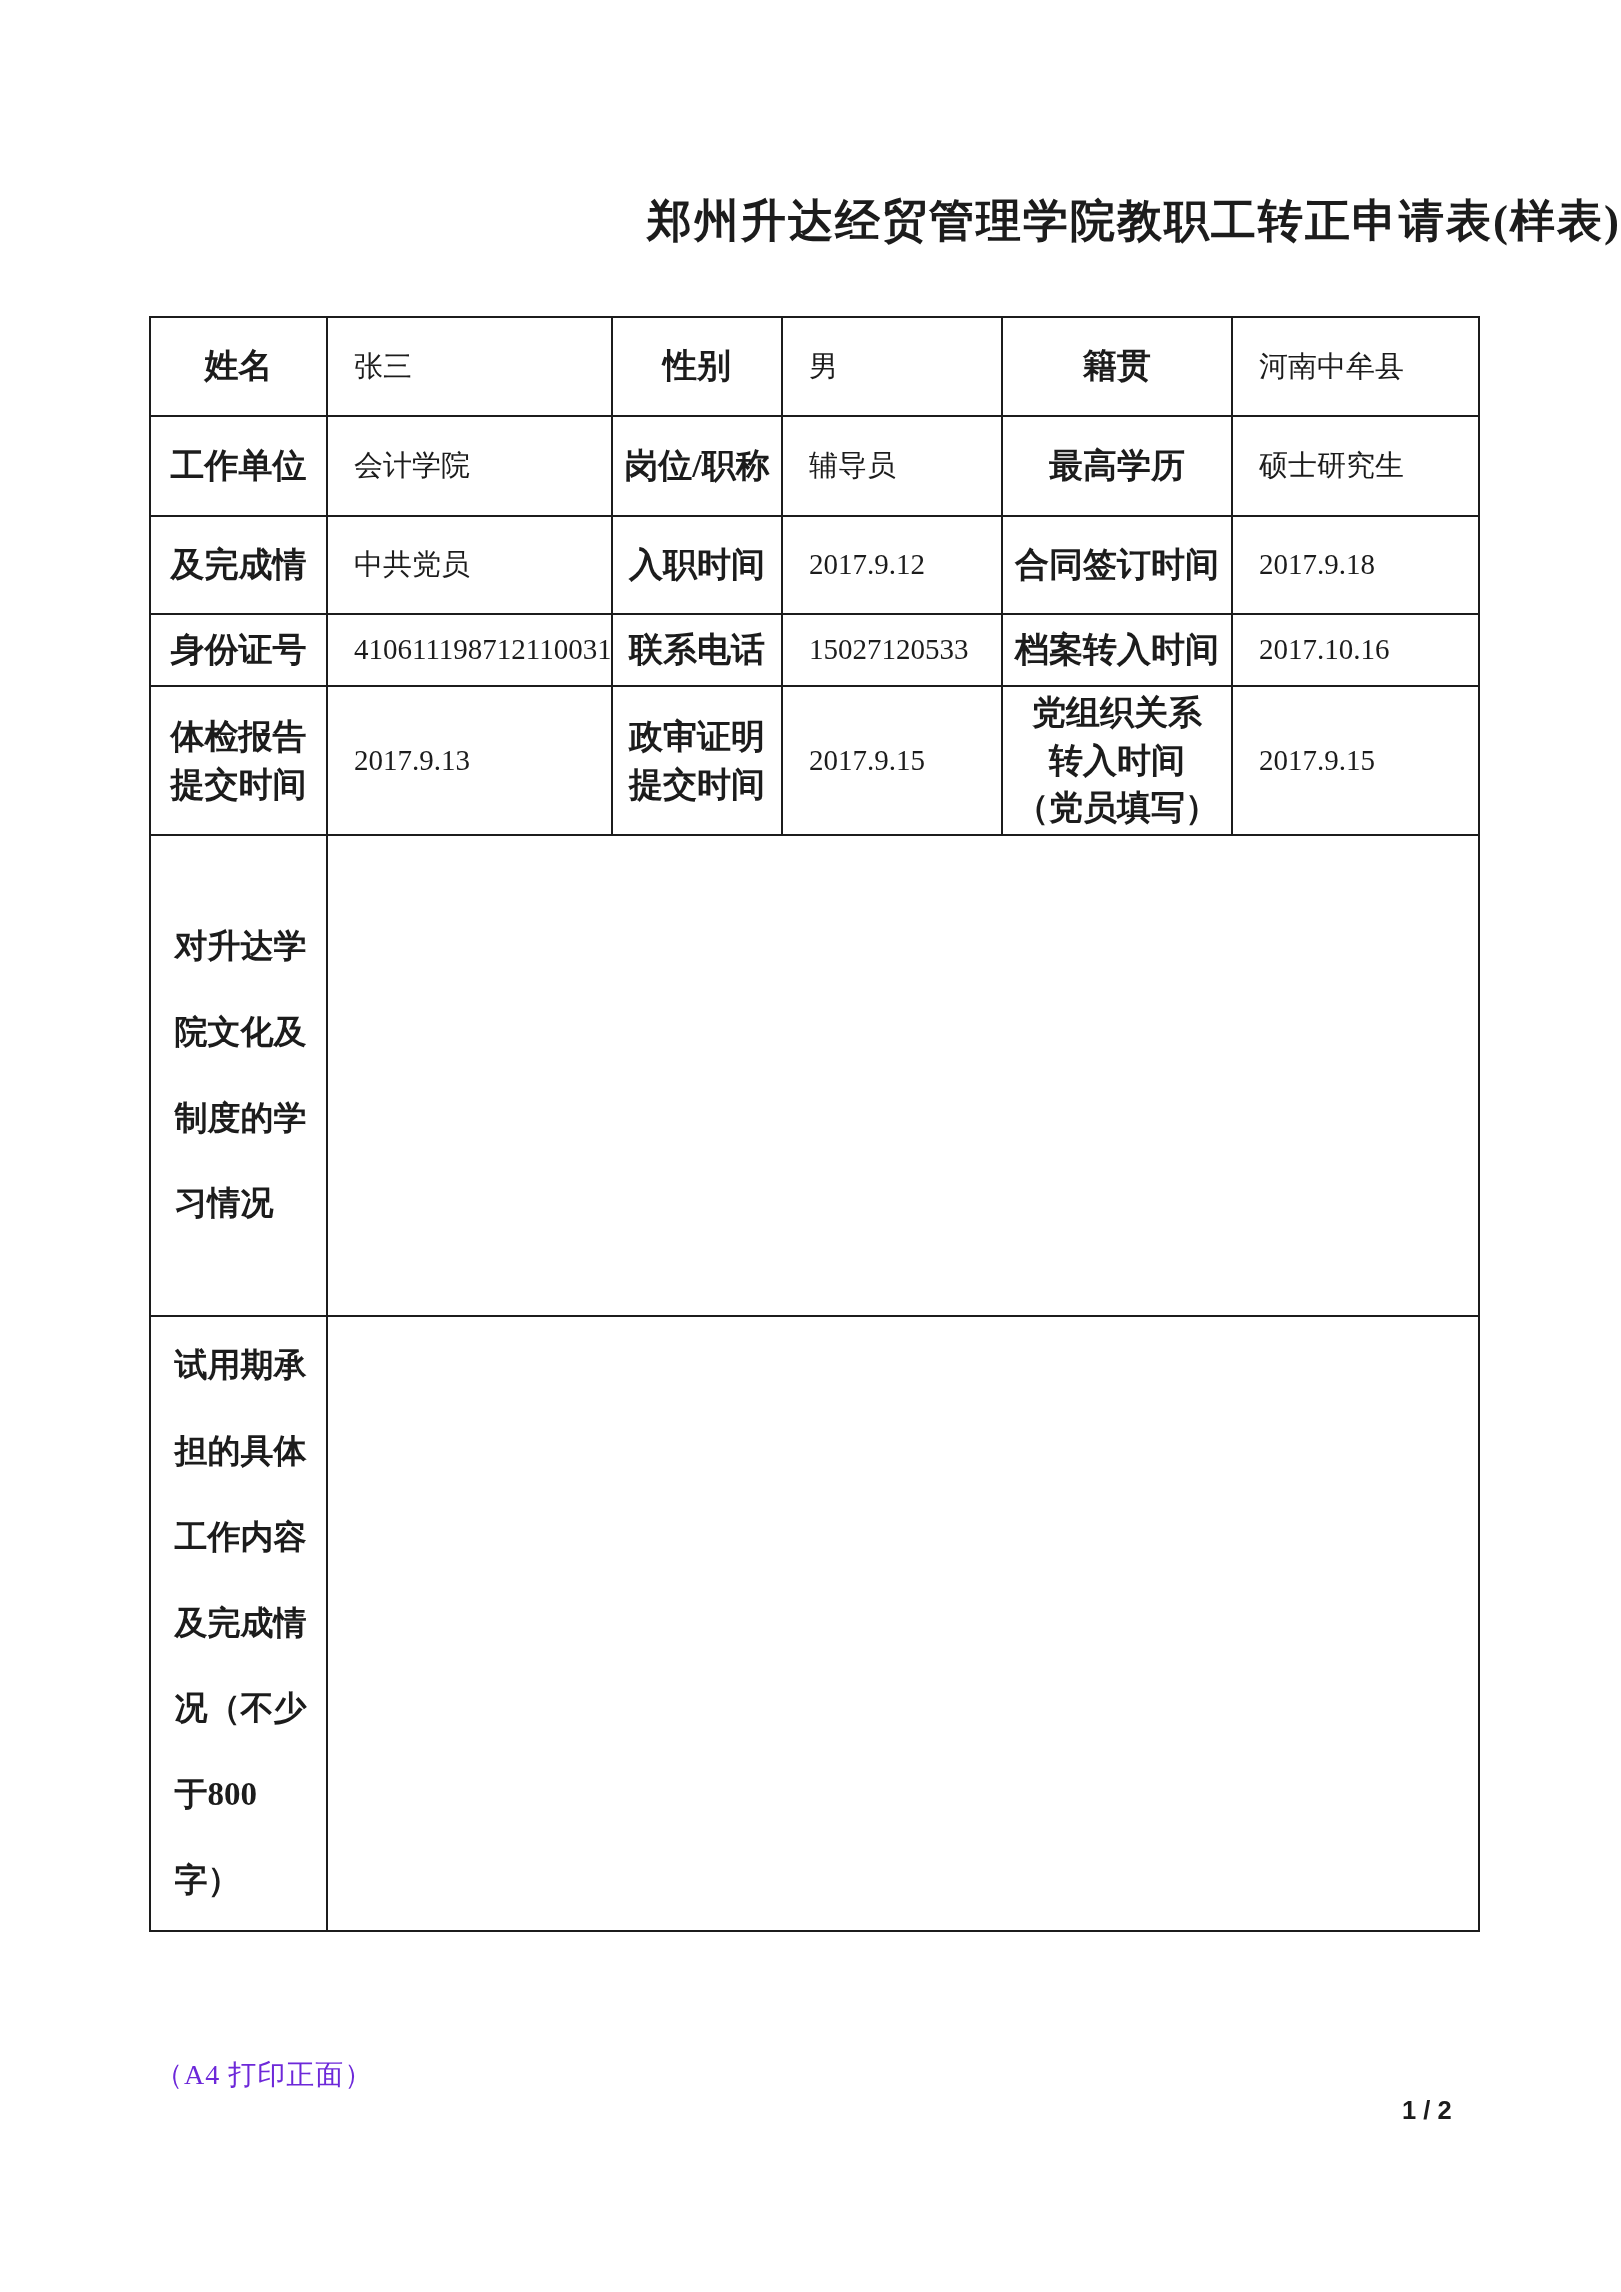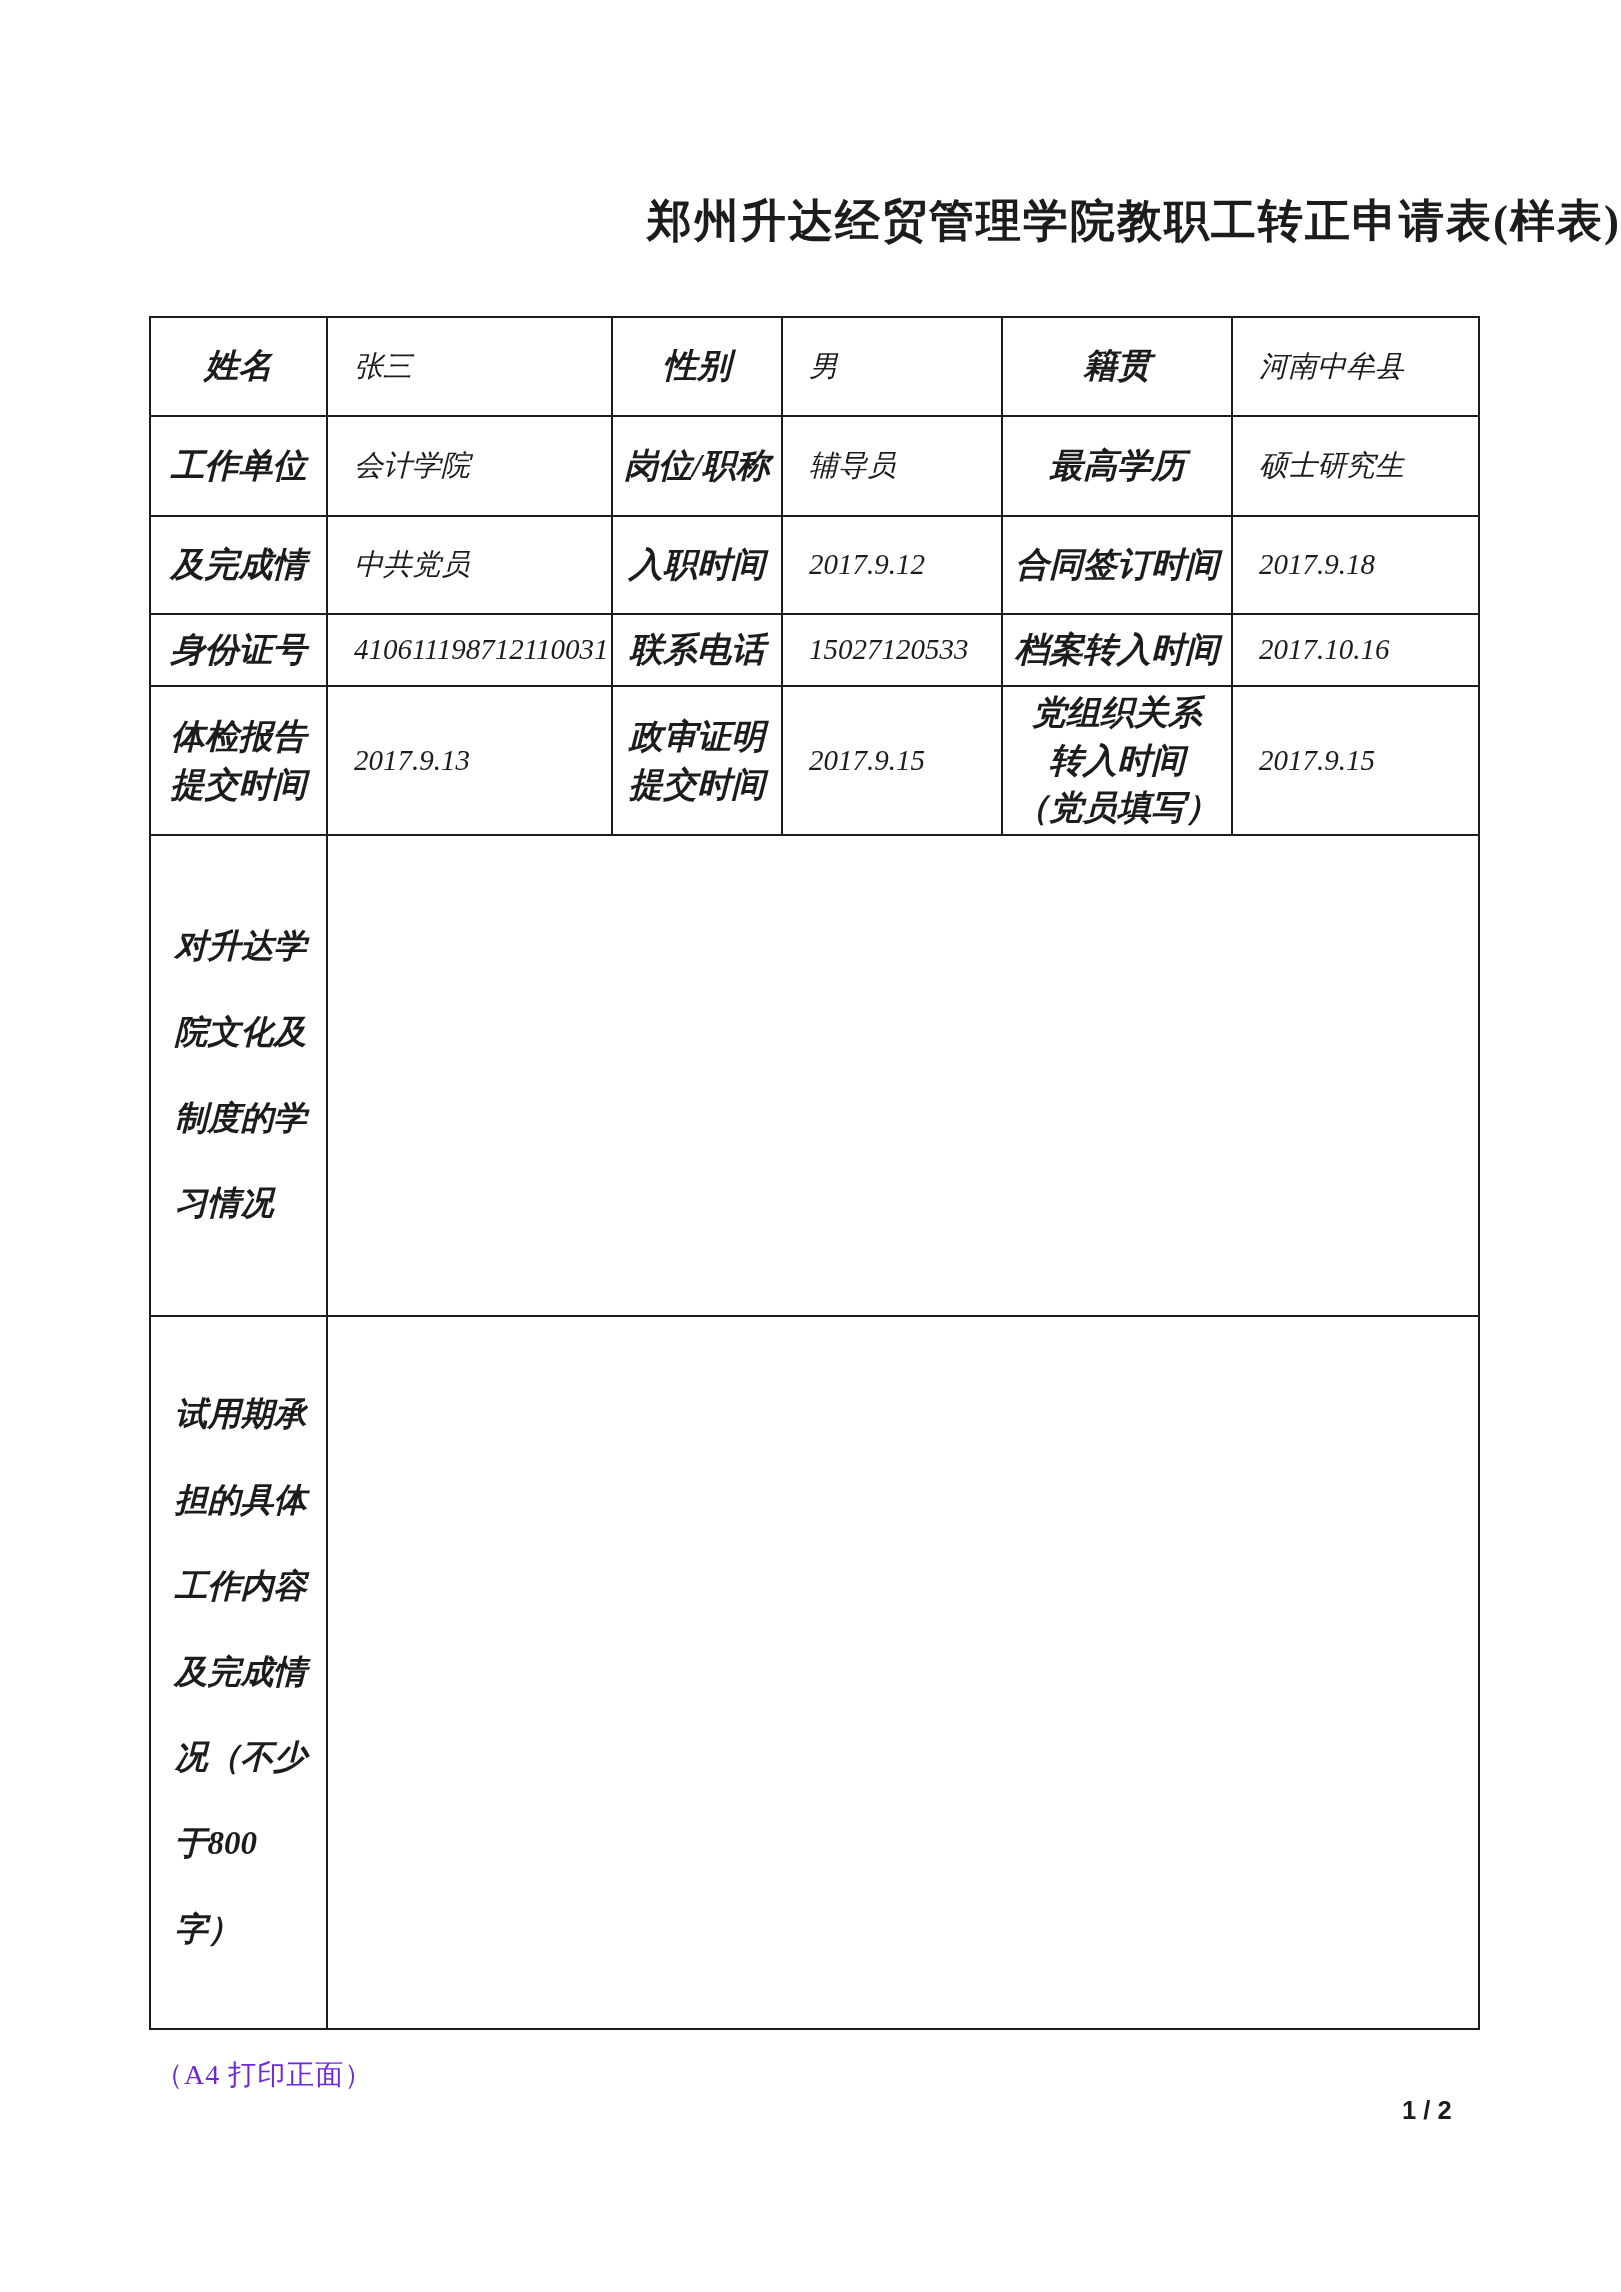--- a/index.html
+++ b/index.html
@@ -30,29 +30,28 @@
     left: 149px;
     top: 316px;
     width: 1329px;
     border-collapse: collapse;
     table-layout: fixed;
   }
   table.form-table td {
     border: 2px solid #1c1c1c;
     vertical-align: middle;
     overflow: hidden;
-    font-style: italic;
   }
   tr.r1 { height: 99px; }
   tr.r2 { height: 100px; }
   tr.r3 { height: 98px; }
   tr.r4 { height: 72px;  }
   tr.r5 { height: 149px; }
   tr.r6 { height: 481px; }
-  tr.r7 { height: 713px; }
+  tr.r7 { height: 615px; }
   td.lbl {
     font-weight: bold;
     font-size: 34px;
     text-align: center;
     line-height: 1.3;
   }
   td.lbl-multi {
     font-weight: bold;
     font-size: 34px;
     text-align: center;

